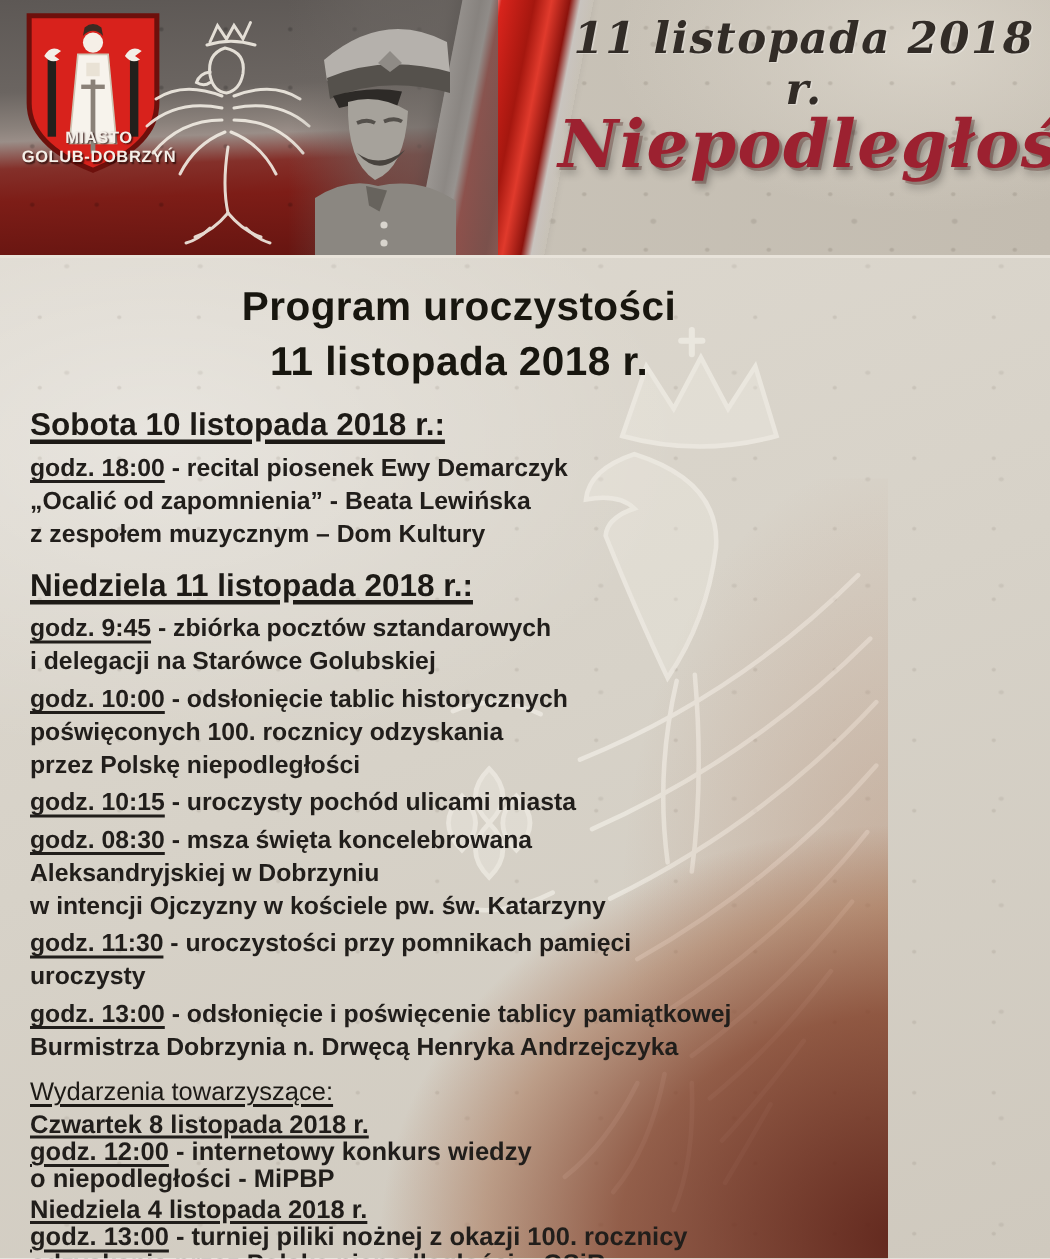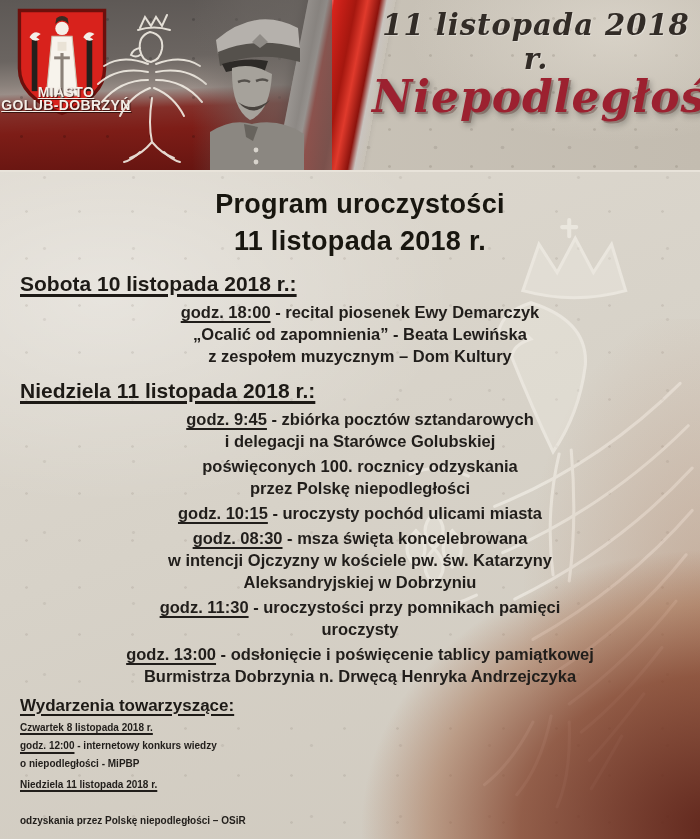--- a/index.html
+++ b/index.html
@@ -38,66 +38,65 @@
     transform:rotate(11deg);
     background:linear-gradient(90deg,
       #efece8 0%, #cfccc8 14%, #f6f4f1 22%,
       #d8241c 30%, #a5170f 55%, #e03a2c 68%, #8c130d 82%,
       #c9c4bf 90%, rgba(201,196,191,0) 100%);
     box-shadow:-4px 0 8px rgba(0,0,0,.25);
   }
   .crest{position:absolute;left:10px;top:6px;width:104px;height:112px;}
   .crest-label{
     position:absolute;left:0px;top:86px;width:132px;text-align:center;
-    color:#f4efe8;font-weight:bold;font-size:14px;line-height:13px;letter-spacing:.4px;
+    color:#f4efe8;font-weight:bold;font-size:11px;line-height:13px;letter-spacing:.4px;
     text-shadow:1px 1px 1px rgba(40,10,8,.8);
-    text-decoration:underline;
   }
   .banner-eagle{position:absolute;left:88px;top:6px;width:132px;height:166px;opacity:.9;}
   .portrait{position:absolute;left:192px;top:0;width:140px;height:170px;}
   .headline{
     position:absolute;left:372px;top:0;width:328px;height:170px;text-align:center;
     font-family:"DejaVu Serif",serif;font-style:italic;font-weight:bold;
   }
   .headline .date{
     display:block;margin-top:8px;font-size:29px;color:#322c27;letter-spacing:1px;
     text-shadow:1px 1px 0 rgba(255,255,255,.3);
   }
   .headline .lat100{
     display:block;margin-top:2px;font-size:43px;line-height:46px;color:#f8f5f0;letter-spacing:2px;
     text-shadow:2px 2px 0 #39302a, 4px 4px 7px rgba(0,0,0,.35);
   }
   .headline .niepodl{
     display:block;margin-top:-4px;font-size:44px;line-height:50px;color:#9c2130;letter-spacing:1px;
     text-shadow:2px 2px 0 rgba(70,20,18,.3), 3px 4px 6px rgba(0,0,0,.3);
   }
   
-  .body{position:absolute;left:0;top:172px;width:700px;height:667px;}
+  .body{position:absolute;left:0;top:172px;width:592px;height:667px;}
   .watermark-eagle{position:absolute;right:-18px;top:40px;width:350px;height:625px;opacity:.6;z-index:1;}
   .rust{
     position:absolute;right:0;bottom:0;width:460px;height:520px;z-index:2;pointer-events:none;
     background:
       radial-gradient(ellipse 430px 340px at 103% 98%, rgba(88,26,16,.92), rgba(122,52,28,.72) 45%, rgba(154,88,52,.42) 66%, rgba(170,110,70,0) 82%),
       radial-gradient(ellipse 260px 420px at 102% 55%, rgba(160,95,60,.30), rgba(160,95,60,0) 72%);
   }
   .content{position:relative;z-index:3;padding:0 0 0 20px;}
   .title-block{text-align:center;margin:14px 0 0 0;font-weight:bold;font-size:27px;line-height:37px;letter-spacing:.3px;color:#18160f;}
   .sec-heading{
     margin:12px 16px 0 0;font-weight:bold;font-size:21px;color:#1d1a16;
     text-decoration:underline;text-decoration-thickness:2.5px;text-underline-offset:3px;
   }
   .event{margin:5px 0 0 0;font-weight:bold;font-size:16.5px;line-height:22px;white-space:nowrap;}
   .event + .event{margin-top:3px;}
-  .event .line{display:block;text-align:center;}
+  .event .line{display:block;}
   .time{text-decoration:underline;text-decoration-thickness:2px;text-underline-offset:3px;}
   .extras-heading{
-    margin:9px 0 0 0;font-weight:bold;font-size:17px;color:#1d1a16;
+    margin:9px 0 0 0;font-weight:normal;font-size:17px;color:#1d1a16;
     text-decoration:underline;text-decoration-thickness:2px;text-underline-offset:3px;
   }
-  .extra-item{margin:3px 0 0 0;font-weight:bold;font-size:10px;line-height:18px;white-space:nowrap;}
+  .extra-item{margin:3px 0 0 0;font-weight:bold;font-size:17px;line-height:18px;white-space:nowrap;}
   .extra-day{display:block;text-decoration:underline;text-decoration-thickness:2px;text-underline-offset:2px;}
 </style>
 </head>
 <body>
 
 <div class="poster">
 
   <div class="banner">
     <div class="banner-left"></div>
     <div class="ribbon"></div>
@@ -216,32 +215,33 @@
       </p>
 
       <h2 class="sec-heading">Niedziela 11 listopada 2018 r.:</h2>
 
       <p class="event">
         <span class="line"><span class="time">godz. 9:45</span><span> - zbiórka pocztów sztandarowych</span></span>
         <span class="line">i delegacji na Starówce Golubskiej</span>
       </p>
 
       <p class="event">
+        <span class="line"><span class="time">godz. 10:00</span><span> - odsłonięcie tablic historycznych</span></span>
         <span class="line">poświęconych 100. rocznicy odzyskania</span>
         <span class="line">przez Polskę niepodległości</span>
       </p>
 
       <p class="event">
         <span class="line"><span class="time">godz. 10:15</span><span> - uroczysty pochód ulicami miasta</span></span>
       </p>
 
       <p class="event">
         <span class="line"><span class="time">godz. 08:30</span><span> - msza święta koncelebrowana</span></span>
+        <span class="line">Aleksandryjskiej w Dobrzyniu</span>
         <span class="line">w intencji Ojczyzny w kościele pw. św. Katarzyny</span>
-        <span class="line">Aleksandryjskiej w Dobrzyniu</span>
       </p>
 
       <p class="event">
         <span class="line"><span class="time">godz. 11:30</span><span> - uroczystości przy pomnikach pamięci</span></span>
         <span class="line">uroczysty</span>
       </p>
 
       <p class="event">
         <span class="line"><span class="time">godz. 13:00</span><span> - odsłonięcie i poświęcenie tablicy pamiątkowej</span></span>
         <span class="line">Burmistrza Dobrzynia n. Drwęcą Henryka Andrzejczyka</span>
@@ -249,19 +249,19 @@
 
       <h3 class="extras-heading">Wydarzenia towarzyszące:</h3>
 
       <p class="extra-item">
         <span class="extra-day">Czwartek 8 listopada 2018 r.</span>
         <span class="line"><span class="time">godz. 12:00</span><span> - internetowy konkurs wiedzy</span></span><br>
         <span>o niepodległości - MiPBP</span>
       </p>
 
       <p class="extra-item">
-        <span class="extra-day">Niedziela 11 listopada 2018 r.</span>
-        <br>
+        <span class="extra-day">Niedziela 4 listopada 2018 r.</span>
+        <span class="line"><span class="time">godz. 13:00</span><span> - turniej piliki nożnej z okazji 100. rocznicy</span></span><br>
         <span>odzyskania przez Polskę niepodległości – OSiR</span>
       </p>
     </div>
   </div>
 </div>
 
 </body></html>

